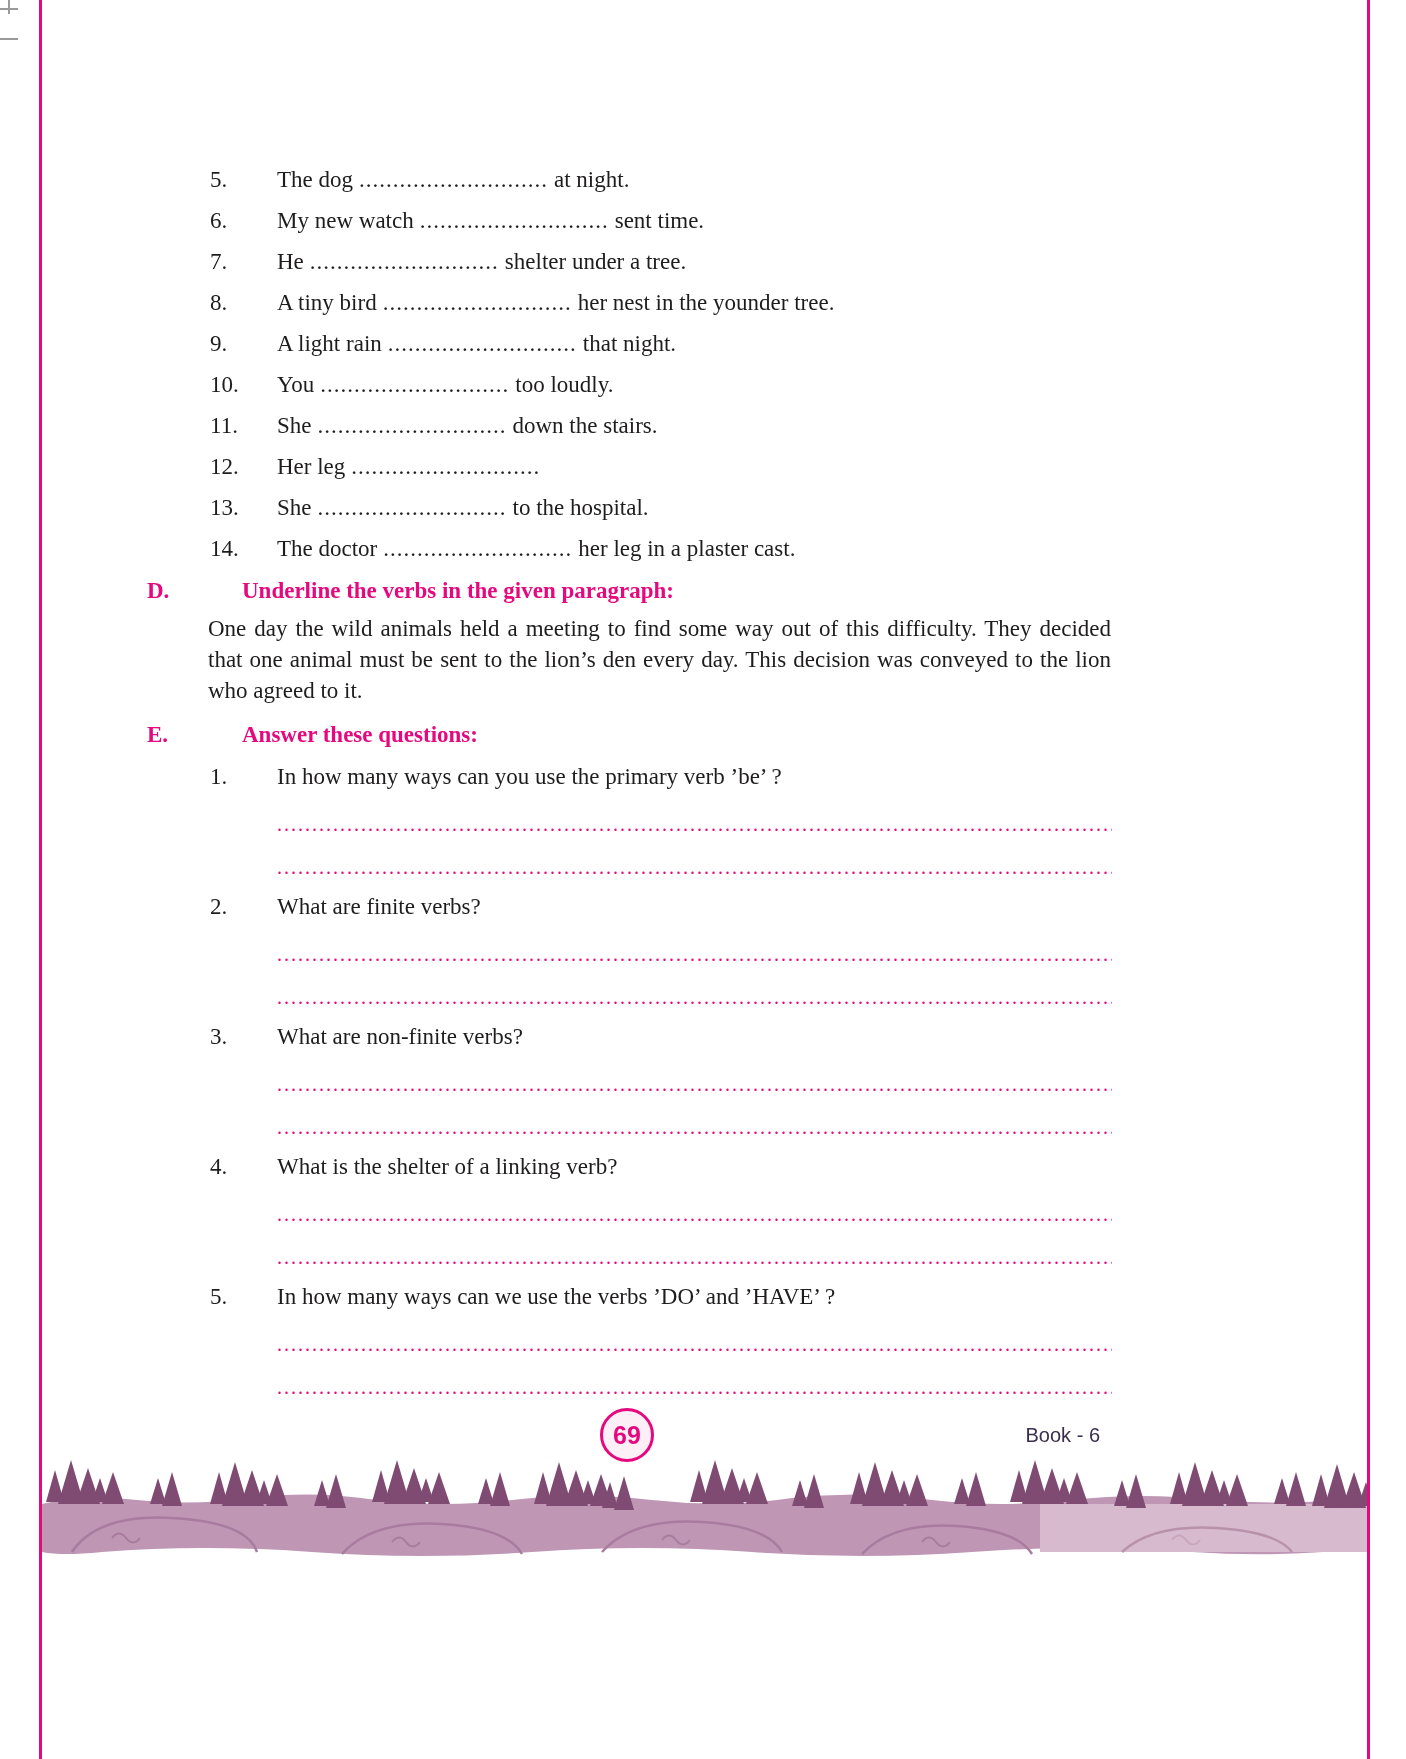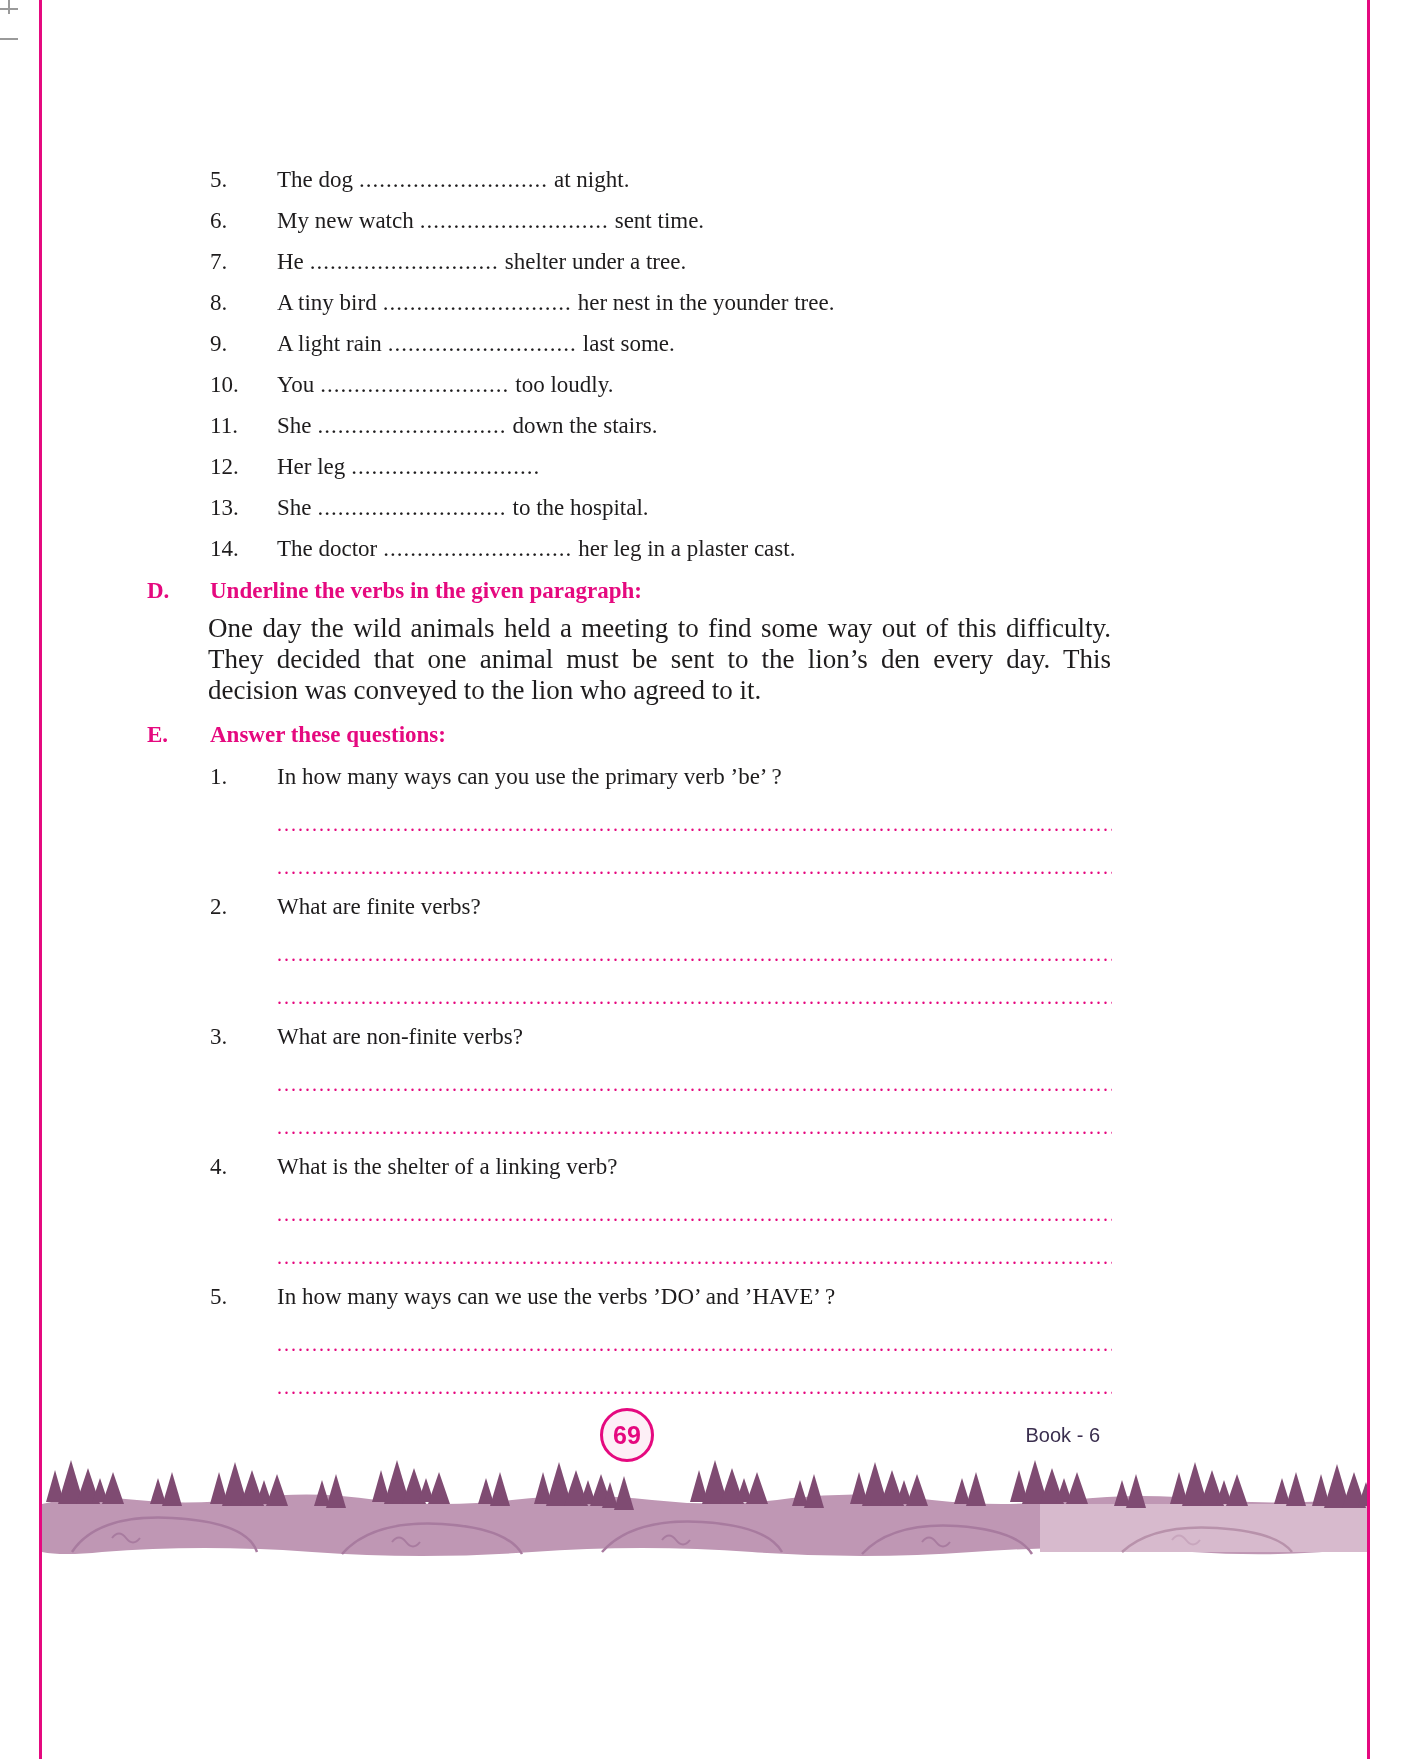--- a/index.html
+++ b/index.html
@@ -49,27 +49,27 @@
   .sec-head {
     display: flex;
     font-size: 23px;
     font-weight: bold;
     color: #e5097f;
     line-height: 30px;
   }
   .sec-head.d { margin-top: 4px; }
   .sec-head.e { margin-top: 14px; }
   .sec-letter { width: 63px; flex: 0 0 63px; }
-  .sec-title { flex: 1; }
+  .sec-title { flex: 1; margin-left: 32px; }
 
   
   .para {
     margin: 7px 0 0 61px;
     width: 903px;
-    font-size: 27px;
+    font-size: 23px;
     line-height: 31px;
     text-align: justify;
   }
 
   
   .q-block { margin-top: 17px; padding-left: 63px; }
   .q-block.first { margin-top: 13px; }
   .q-line { display: flex; font-size: 23px; line-height: 27px; }
   .q-num { width: 67px; flex: 0 0 67px; }
   .q-text { flex: 1; }
@@ -148,21 +148,21 @@
       <li class="fib-row">
         <span class="fib-num">7.</span>
         <span class="fib-text"><span>He</span><span class="dots-inline">............................</span><span>shelter under a tree.</span></span>
       </li>
       <li class="fib-row">
         <span class="fib-num">8.</span>
         <span class="fib-text"><span>A tiny bird</span><span class="dots-inline">............................</span><span>her nest in the younder tree.</span></span>
       </li>
       <li class="fib-row">
         <span class="fib-num">9.</span>
-        <span class="fib-text"><span>A light rain</span><span class="dots-inline">............................</span><span>last some.</span></span>
+        <span class="fib-text"><span>A light rain</span><span class="dots-inline">............................</span><span>that night.</span></span>
       </li>
       <li class="fib-row">
         <span class="fib-num">10.</span>
         <span class="fib-text"><span>You</span><span class="dots-inline">............................</span><span>too loudly.</span></span>
       </li>
       <li class="fib-row">
         <span class="fib-num">11.</span>
         <span class="fib-text"><span>She</span><span class="dots-inline">............................</span><span>down the stairs.</span></span>
       </li>
       <li class="fib-row">

